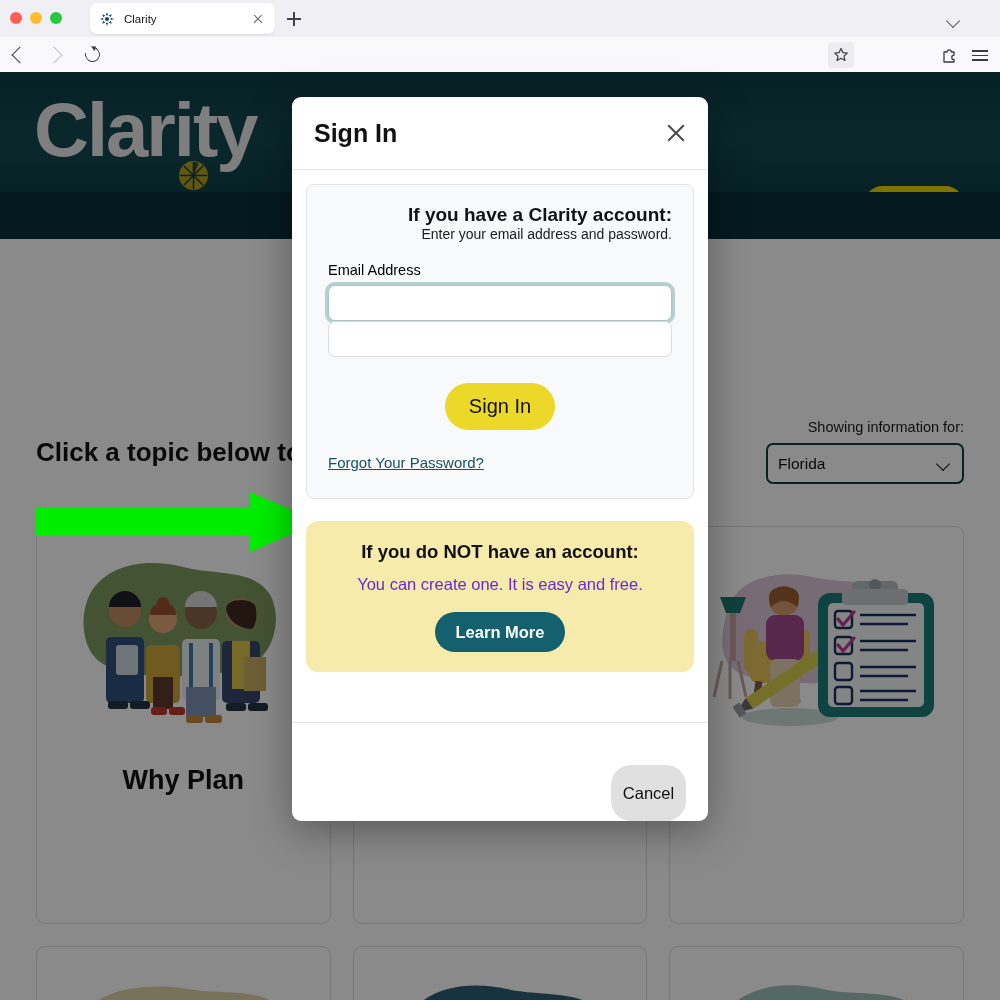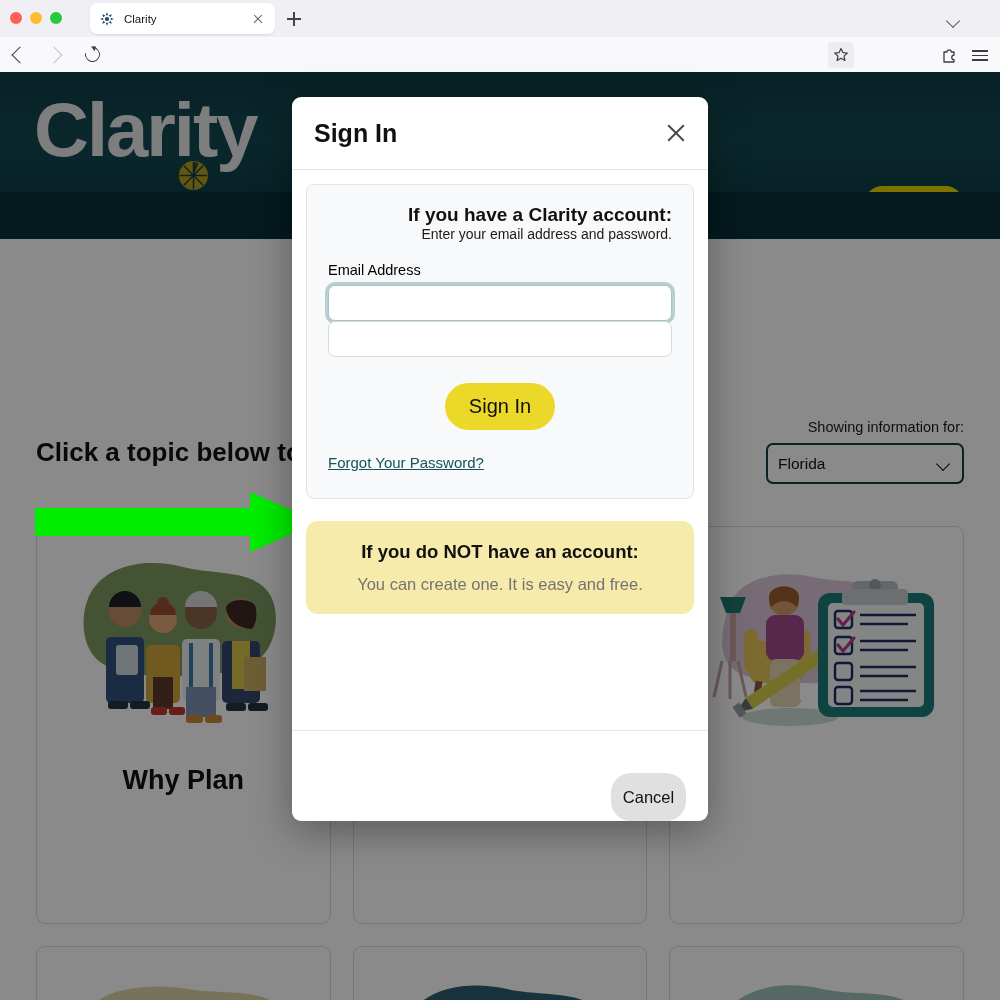--- a/index.html
+++ b/index.html
@@ -136,28 +136,28 @@
                background:#fff; padding:0 10px; font-size:14px; font-family:"Liberation Sans",sans-serif; }
   .textinput.focused { border-color:#a9c4c6; box-shadow:0 0 0 3px #b8cfd1; }
   #signinbtn { display:block; margin:26px auto 0 auto; width:110px; height:47px;
       background:#ecd828; border-radius:24px; border:none; font-size:20px;
       font-family:"Liberation Sans",sans-serif; color:#111; }
   #forgotlink { display:inline-block; margin-top:24px; font-size:15px; color:#14525c;
       text-decoration:underline; }
 
   #noacct { margin-top:22px; background:#f6ebaa; border-radius:12px; padding:20px 16px 20px 16px; }
   #noaccth { font-size:18.5px; font-weight:700; color:#111; text-align:center; }
-  #noacctsub { font-size:16.5px; color:#737373; text-align:center; margin-top:12px; }
+  #noacctsub { font-size:16.5px; color:#6d28d9; text-align:center; margin-top:12px; }
   #learnmore { display:block; margin:18px auto 0 auto; width:130px; height:40px;
       background:#14606e; border-radius:20px; border:none; color:#fff; font-size:16.5px;
       font-weight:700; font-family:"Liberation Sans",sans-serif; }
 
   #modalfoot { flex:0 0 72px; border-top:1px solid #e6e6e6; display:flex;
                align-items:center; justify-content:flex-end; padding-right:22px; }
-  #cancelbtn { width:75px; height:48px; background:#e0e0e0; border:none; border-radius:20px;
+  #cancelbtn { width:75px; height:56px; background:#e0e0e0; border:none; border-radius:20px;
       font-size:16.5px; color:#111; font-family:"Liberation Sans",sans-serif;margin-top:42px; }
 </style>
 </head>
 <body>
 
 <div id="browser">
 
   <div id="titlebar">
     <div id="traffic">
       <div class="dot red"></div>
@@ -591,20 +591,21 @@
         <input class="textinput" type="password" value="" style="">
 
         <button id="signinbtn">Sign In</button>
 
         <a id="forgotlink" href="#">Forgot Your Password?</a>
       </div>
 
       <div id="noacct">
         <div id="noaccth">If you do NOT have an account:</div>
         <div id="noacctsub">You can create one. It is easy and free.</div>
+        <button id="learnmore">Learn More</button>
       </div>
 
     </div>
 
     <div id="modalfoot">
       <button id="cancelbtn">Cancel</button>
     </div>
   </div>
 
 </div>

